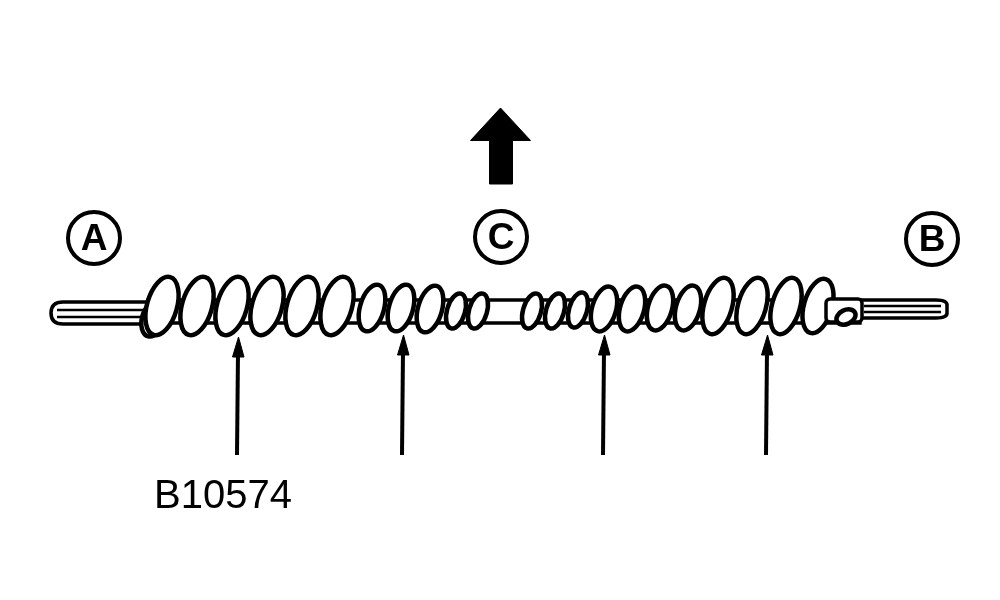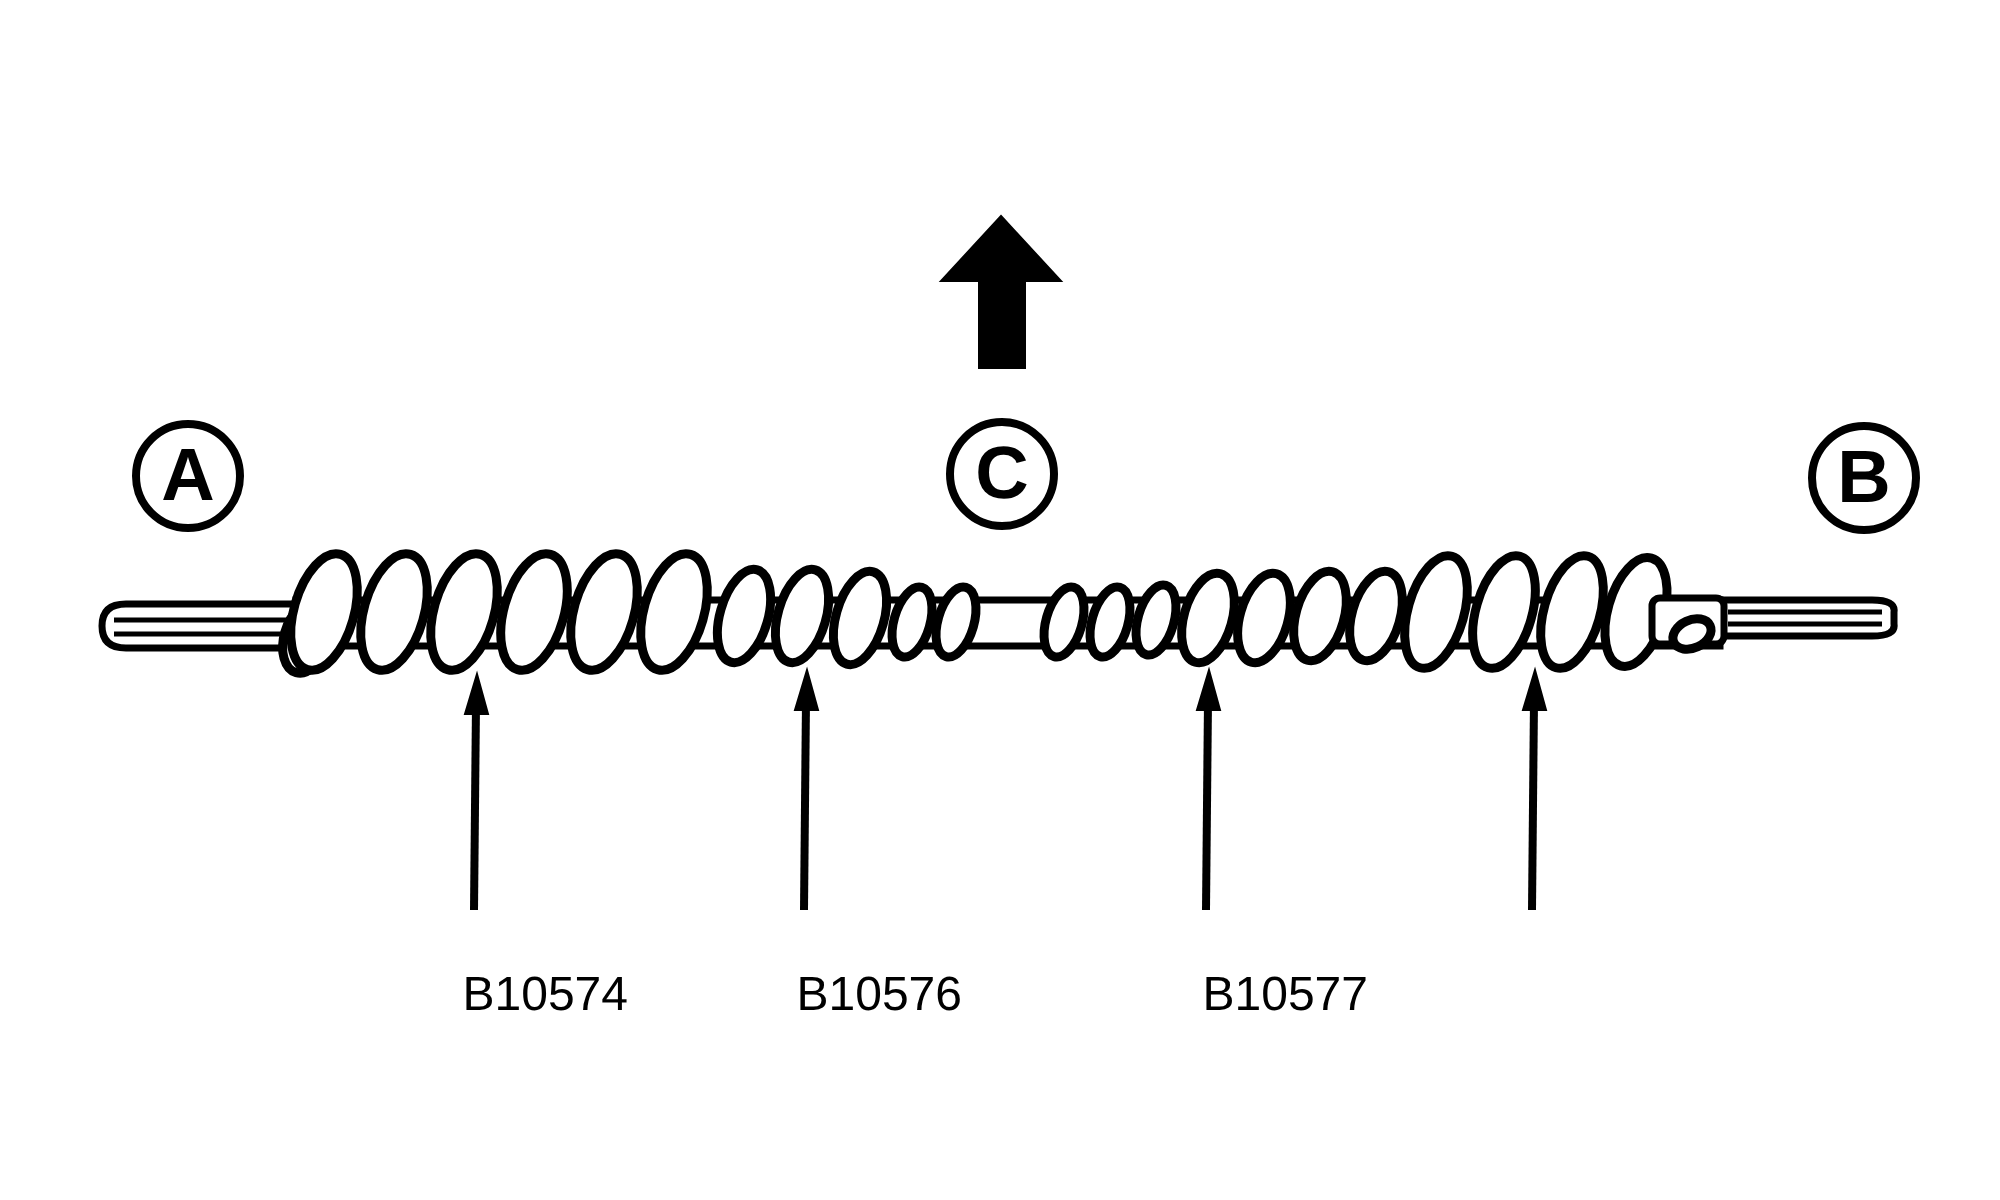--- a/index.html
+++ b/index.html
@@ -37,24 +37,24 @@
   }
   .ref-circle span {
     font-weight: bold;
     font-size: 37px;
     line-height: 1;
     letter-spacing: 0;
     transform: translateY(-1px);
   }
   .callout-label {
     position: absolute;
-    top: 486px;
+    top: 474px;
     width: 160px;
-    text-align: right;
-    font-size: 24px;
+    text-align: left;
+    font-size: 40px;
     line-height: 1.0;
     letter-spacing: 0px;
     white-space: nowrap;
   }
 </style>
 </head>
 <body>
 
 <div class="figure">
 
@@ -137,16 +137,14 @@
     <span>A</span>
   </div>
   <div class="ref-circle" style="left:473px; top:209px;">
     <span>C</span>
   </div>
   <div class="ref-circle" style="left:904px; top:211px;">
     <span>B</span>
   </div>
 
   <div class="callout-label" style="left:154px;">B10574</div>
-  <div class="callout-label" style="left:321px;">B10576</div>
-  <div class="callout-label" style="left:524px;">B10577</div>
 
 </div>
 
 </body></html>

